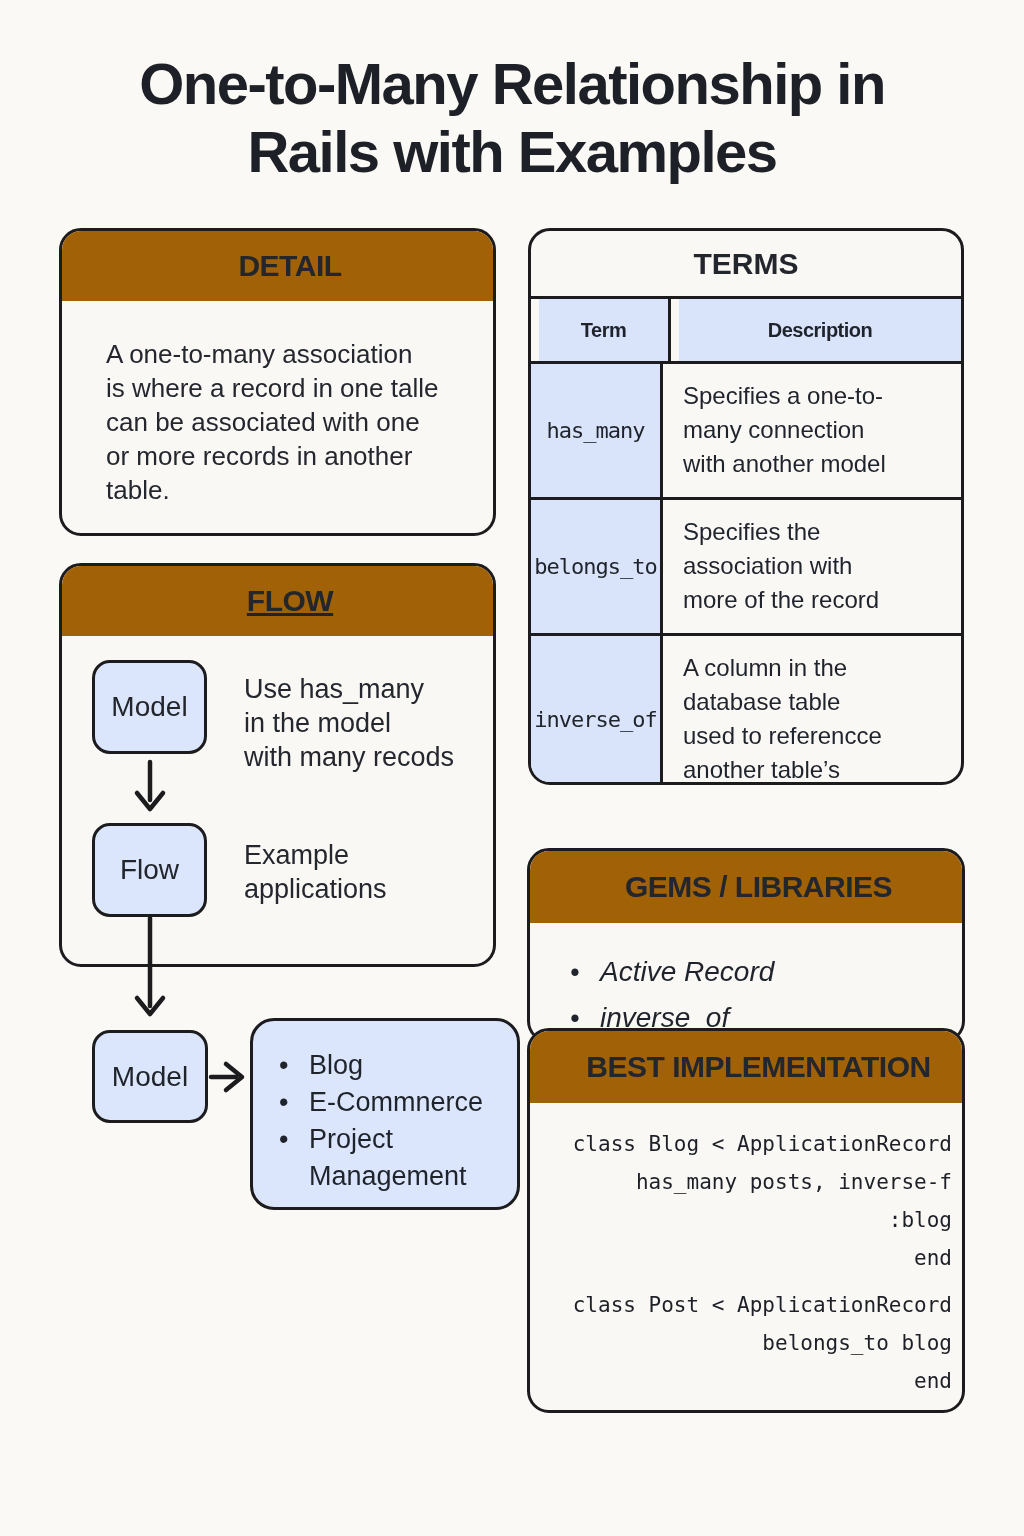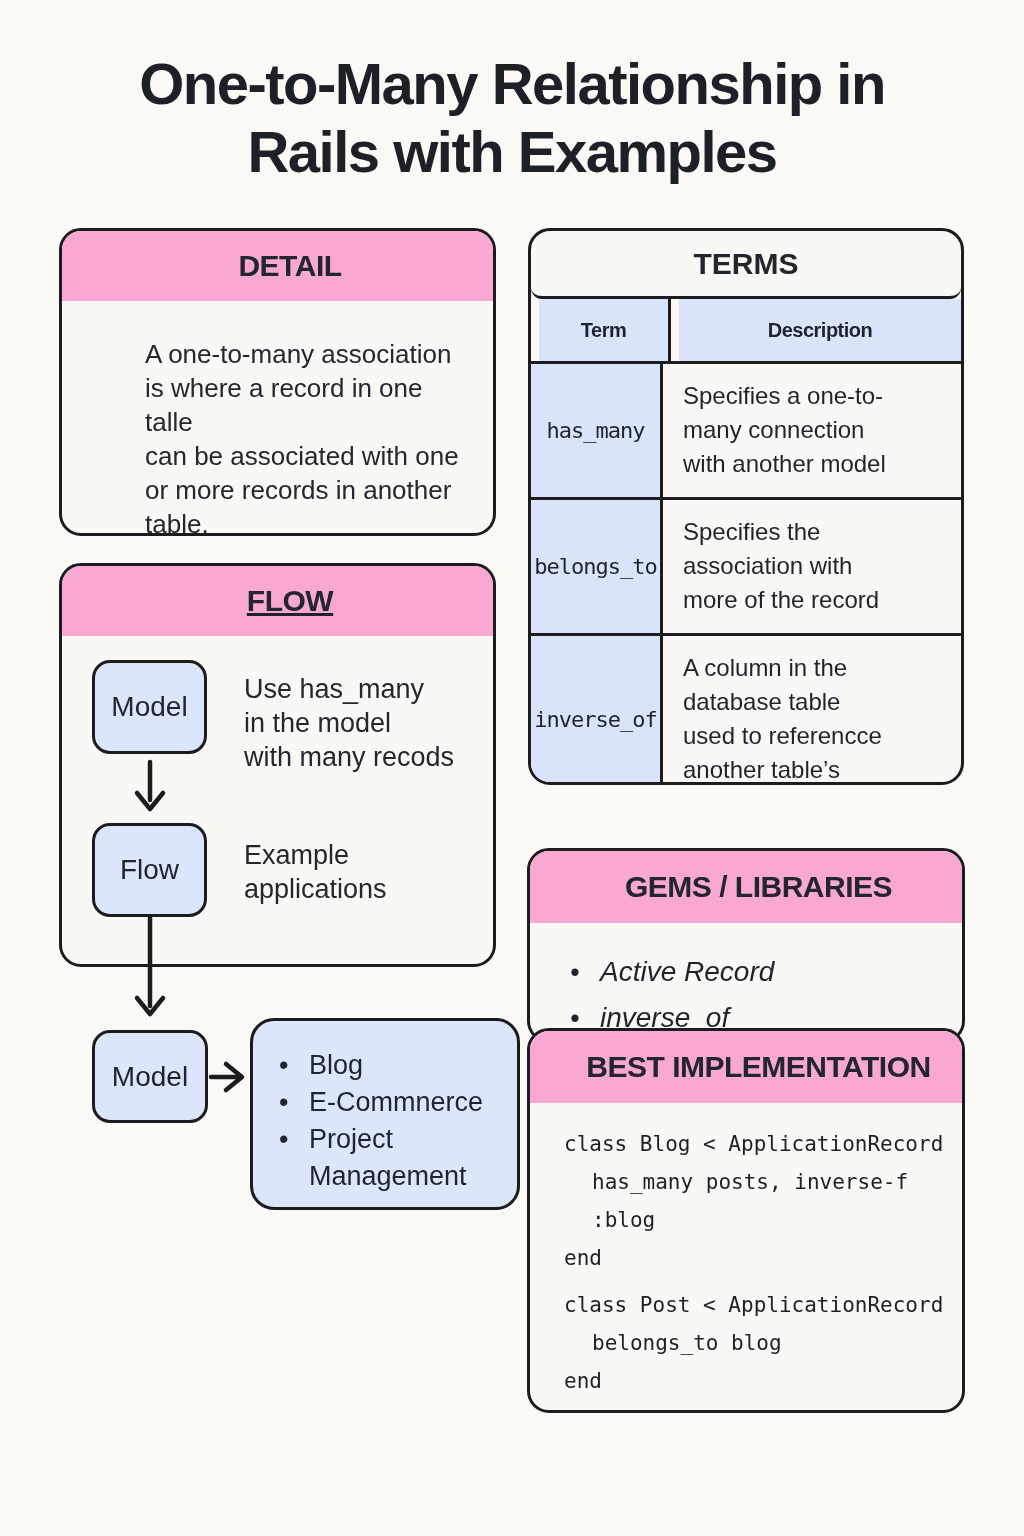--- a/index.html
+++ b/index.html
@@ -20,37 +20,37 @@
     letter-spacing:-1.5px; line-height:1.18; color:#1d2026;
   }
 
   
   .card {
     position:absolute; background:#faf8f5;
     border:3px solid #1c1c1e; border-radius:22px;
     overflow:hidden;
   }
   .band {
-    background:#f9a8d4; display:flex; align-items:center; justify-content:center;
+    background:#a16207; display:flex; align-items:center; justify-content:center;
     font-weight:bold; font-size:30px; color:#23262c; letter-spacing:-0.5px;padding-left:25px;
   }
   .preline { white-space:pre-line; }
 
   
   #detail-card { left:59px; top:228px; width:437px; height:308px; }
   #detail-card .band { height:70px; }
   #detail-body {
-    padding:36px 20px 0 44px; font-size:26px; line-height:34px; color:#24272e;margin-left:39px;
+    padding:36px 20px 0 44px; font-size:26px; line-height:34px; color:#24272e;
   }
 
   
   #terms-card { left:528px; top:228px; width:436px; height:557px; }
   .terms-title {
     height:68px; display:flex; align-items:center; justify-content:center;
-    font-weight:bold; font-size:30px; border-bottom:3px solid #1c1c1e; color:#23262c;border-radius:11px;
+    font-weight:bold; font-size:30px; border-bottom:3px solid #1c1c1e; color:#23262c;
   }
   .trow { display:flex; border-bottom:3px solid #1c1c1e; }
   .trow:last-child { border-bottom:none; }
   .tcell-term {
     width:132px; background:#d9e4fa; border-right:3px solid #1c1c1e;
     display:flex; align-items:center; justify-content:center;
     font-family:"DejaVu Sans Mono",monospace; font-size:22px; letter-spacing:-1px;
   }
   .tcell-desc { flex:1; padding:15px 14px 16px 20px; font-size:24px; line-height:34px; }
   .thead .tcell-term, .thead .tcell-desc {
@@ -91,21 +91,21 @@
 
   
   #gems-card { left:527px; top:808px; width:438px; height:195px;margin-top:40px; }
   #gems-card .band { height:72px; }
   #gems-list { padding:26px 10px 0 40px; }
   #gems-list .bullet-item { font-size:28px; line-height:45px;font-style:italic; }
 
   
   #best-card { left:527px; top:1028px; width:438px; height:385px; }
   #best-card .band { height:72px; }
-  #best-code { padding:22px 10px 0 34px; }
+  #best-code { padding:22px 10px 0 34px;text-align:right; }
   .code-line {
     font-family:"DejaVu Sans Mono","Liberation Mono",monospace;
     font-size:21px; line-height:38px; white-space:pre; color:#1d2026;
   }
   .code-line.ind { padding-left:28px; }
   .code-line.gap { margin-top:9px; }
 
   
   #connectors { position:absolute; inset:0; pointer-events:none; z-index:6; }
 </style>

